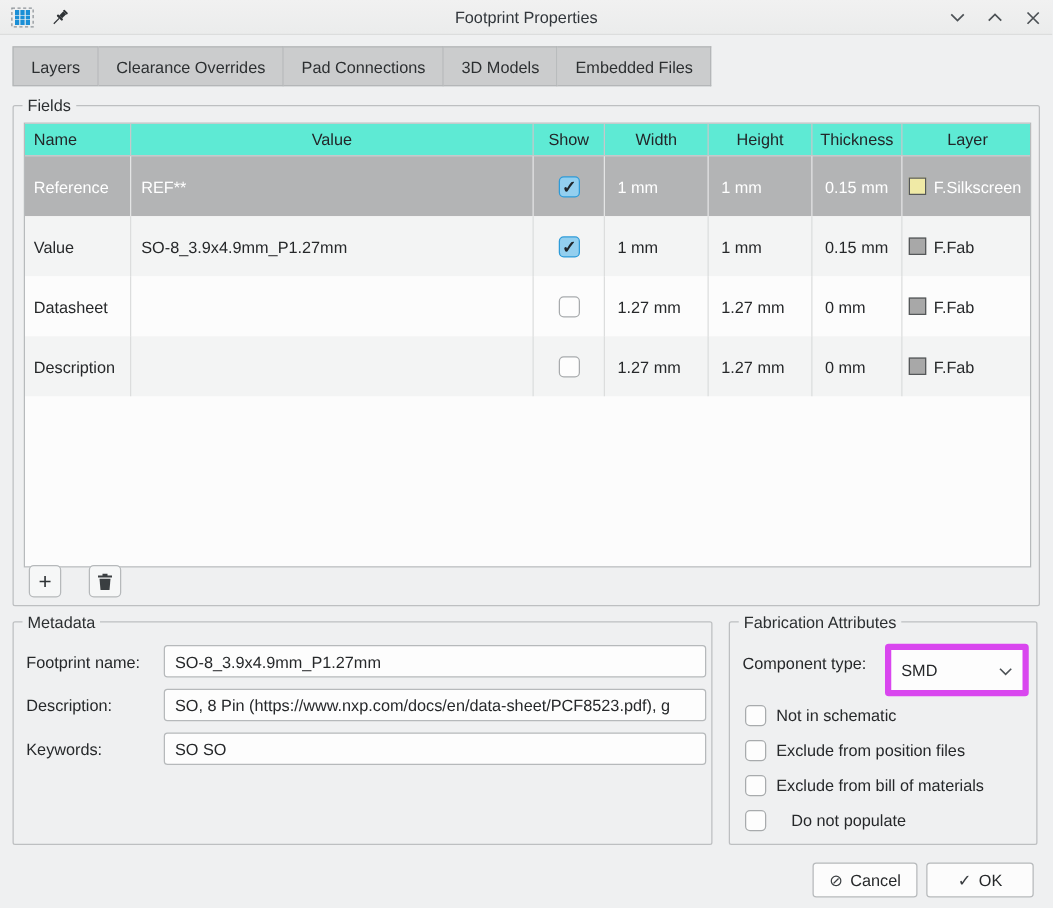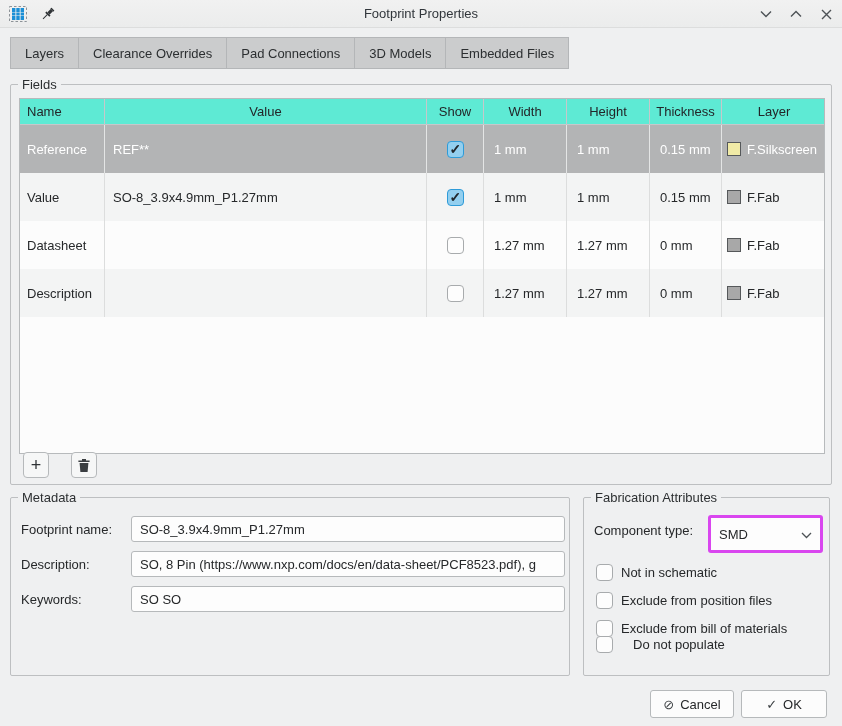--- a/index.html
+++ b/index.html
@@ -113,21 +113,21 @@
   .text-input{
     position:absolute; left:120px; width:434px; height:26px;
     background:#fdfdfd; border:1px solid #b6b9bb; border-radius:3px;
     display:flex; align-items:center; padding:0 8px;
     white-space:nowrap; overflow:hidden;
   }
 
   
   .combo{
     position:absolute; left:124px; top:17px; width:115px; height:29px;
-    background:#fdfdfd; border:3px solid #d946ef; border-radius:3px;
+    background:#fdfdfd; border:5px solid #d946ef; border-radius:3px;
     display:flex; align-items:center; padding:16px 8px;
   }
   .combo .chev{ margin-left:auto; }
   .fab-check{ position:absolute; left:12px; display:flex; align-items:center; gap:8px; }
 
   
   .dlg-btn{
     position:absolute; top:690px; height:28px;
     background:#fcfcfc; border:1px solid #b6b9bb; border-radius:3px;
     display:flex; align-items:center; justify-content:center; gap:6px;
@@ -308,21 +308,21 @@
     <span>Not in schematic</span>
   </div>
   <div class="fab-check" style="top:94px;">
     <span class="cb"></span>
     <span>Exclude from position files</span>
   </div>
   <div class="fab-check" style="top:122px;">
     <span class="cb"></span>
     <span>Exclude from bill of materials</span>
   </div>
-  <div class="fab-check" style="top:138px;gap:20px;">
+  <div class="fab-check" style="top:150px;gap:20px;">
     <span class="cb"></span>
     <span>Do not populate</span>
   </div>
 </div>
 
 <div class="dlg-btn" id="cancel-btn">
   <span class="btn-glyph">⊘</span>
   <span>Cancel</span>
 </div>
 <div class="dlg-btn" id="ok-btn">

